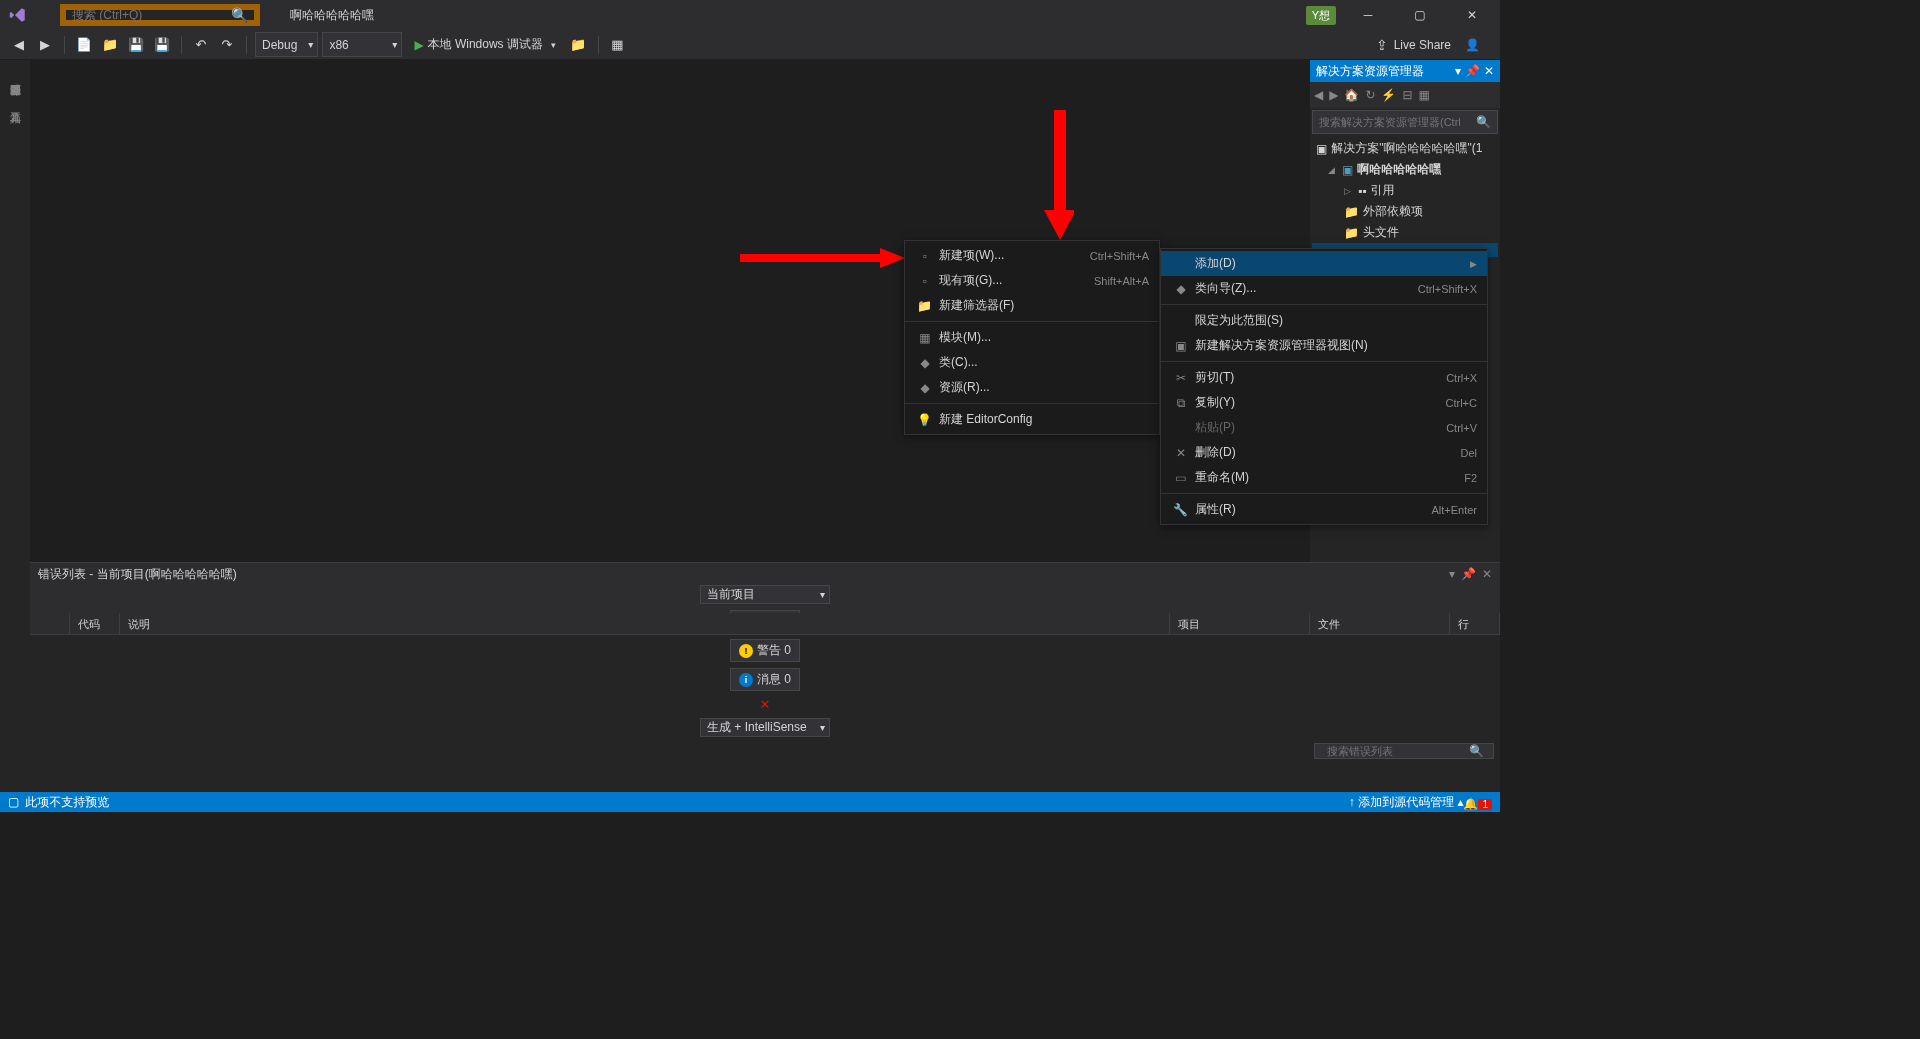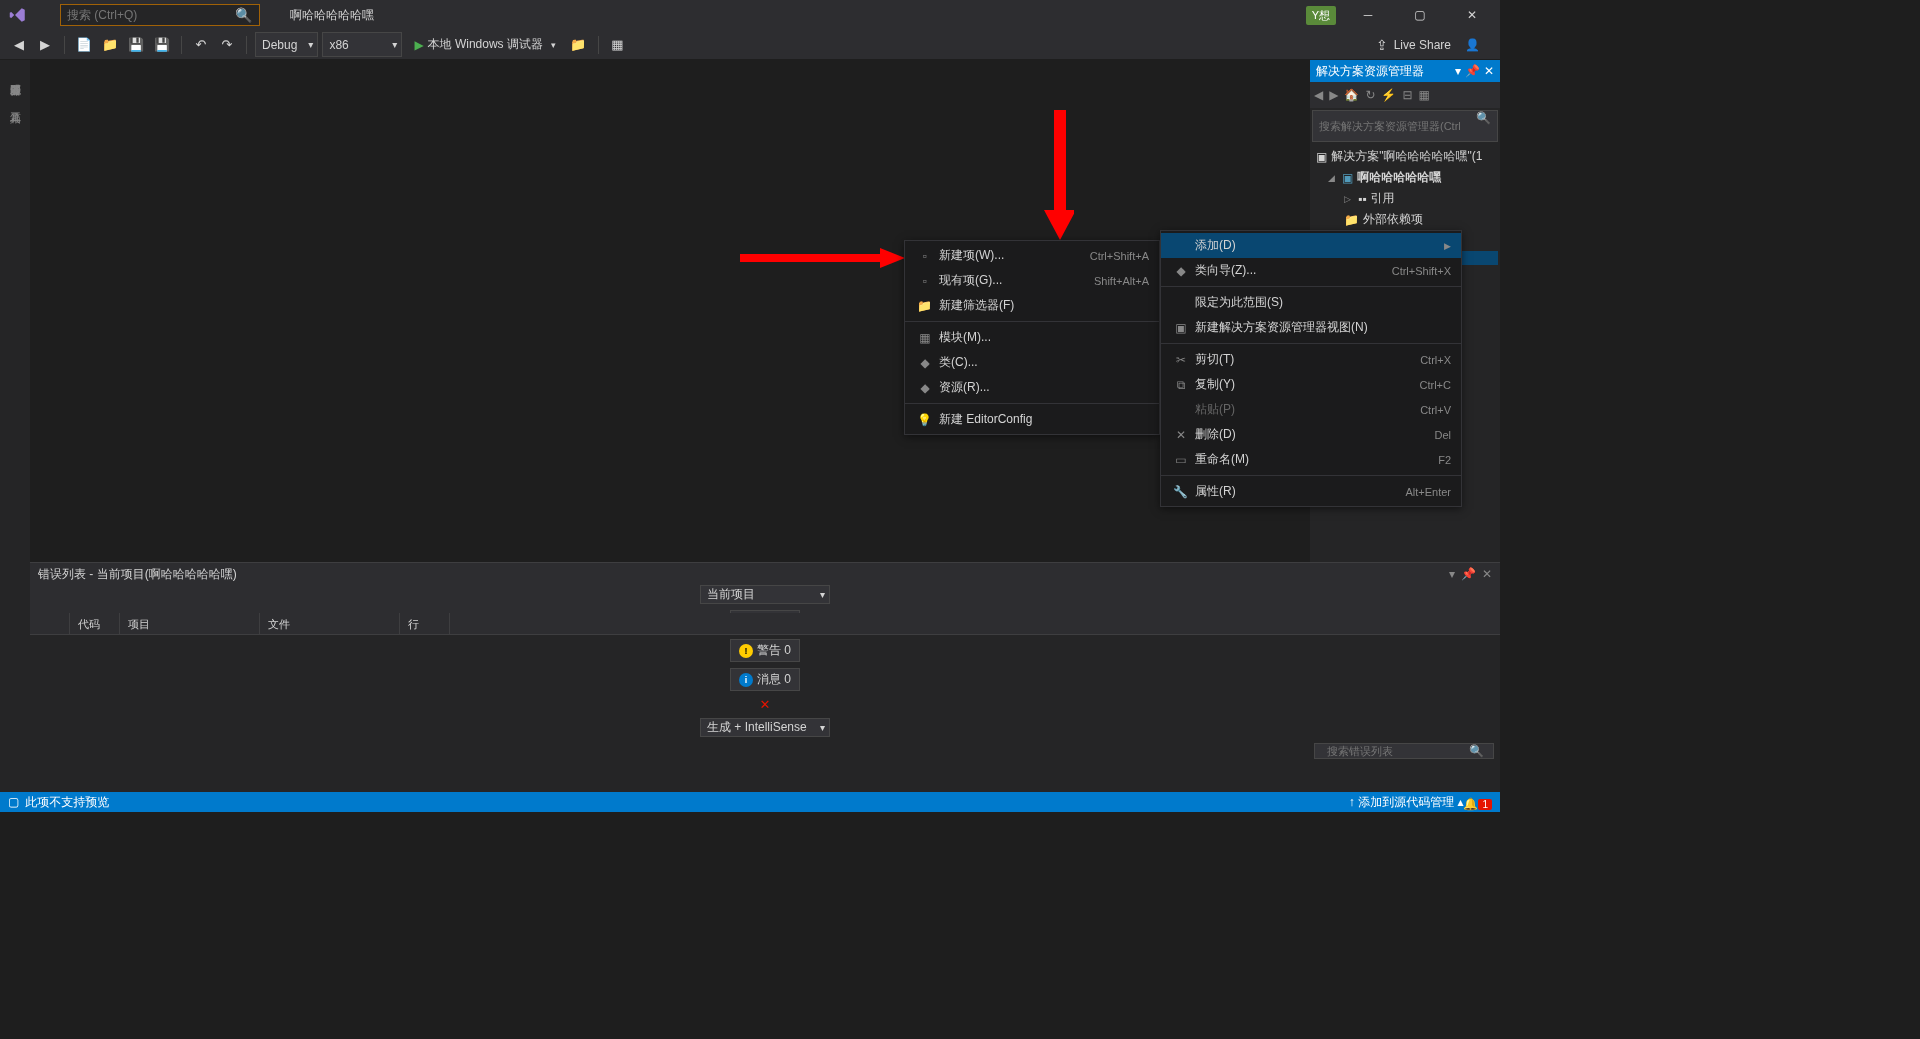--- a/index.html
+++ b/index.html
@@ -2,21 +2,21 @@
 <html><head>
 <meta charset="utf-8">
 <style>
 * { margin: 0; padding: 0; box-sizing: border-box; font-family: "Microsoft YaHei", "Segoe UI", sans-serif; font-size: 12px; }
 body { background: #1e1e1e; color: #d4d4d4; width: 1500px; height: 812px; overflow: hidden; position: relative; }
 .titlebar { height: 30px; background: #2d2d30; display: flex; align-items: center; padding: 0 8px; }
 .vs-logo { width: 20px; height: 20px; margin-right: 12px; display: flex; align-items: center; justify-content: center; }
 .vs-logo svg { width: 18px; height: 18px; }
 .menu-items { display: flex; gap: 2px; }
 .menu-item { padding: 4px 8px; color: #d4d4d4; cursor: pointer; }
-.search-box { margin-left: 20px; width: 200px; height: 22px; background: #252526; border: 1px solid #a16207; display: flex; align-items: center; padding: 0 6px; color: #888; }
+.search-box { margin-left: 20px; width: 200px; height: 22px; background: #252526; border: 6px solid #a16207; display: flex; align-items: center; padding: 0 6px; color: #888; }
 .search-box input { background: transparent; border: none; outline: none; color: #d4d4d4; flex: 1; font-size: 12px; }
 .search-icon { color: #888; font-size: 14px; margin-left: 4px; }
 .project-name { margin-left: 30px; color: #d4d4d4; }
 .titlebar-right { margin-left: auto; display: flex; align-items: center; gap: 12px; }
 .user-badge { background: #5a8a3a; color: white; padding: 2px 6px; border-radius: 2px; font-size: 11px; }
 .window-btn { width: 40px; height: 30px; display: flex; align-items: center; justify-content: center; color: #d4d4d4; cursor: pointer; }
 
 .toolbar { height: 30px; background: #2d2d30; border-bottom: 1px solid #1e1e1e; display: flex; align-items: center; padding: 0 8px; gap: 4px; }
 .tb-btn { width: 22px; height: 22px; display: flex; align-items: center; justify-content: center; color: #d4d4d4; cursor: pointer; font-size: 13px; }
 .tb-sep { width: 1px; height: 18px; background: #464646; margin: 0 4px; }
@@ -31,21 +31,21 @@
 .left-sidebar { width: 30px; background: #252526; display: flex; flex-direction: column; align-items: center; padding-top: 8px; gap: 12px; }
 .sidebar-tab { writing-mode: vertical-lr; color: #888; padding: 8px 4px; font-size: 11px; cursor: pointer; }
 
 .editor-area { flex: 1; background: #1e1e1e; position: relative; }
 
 .solution-panel { width: 190px; background: #252526; display: flex; flex-direction: column; }
 .panel-header { height: 22px; background: #007acc; color: white; display: flex; align-items: center; padding: 0 6px; font-size: 11px; justify-content: space-between; }
 .panel-header-icons { display: flex; gap: 4px; font-size: 10px; }
 .panel-toolbar { height: 26px; background: #2d2d30; display: flex; align-items: center; padding: 0 4px; gap: 6px; }
 .panel-toolbar span { color: #888; font-size: 12px; }
-.panel-search { height: 32px; background: #333337; border: 1px solid #464646; margin: 2px; display: flex; padding: 0 6px; }
+.panel-search { height: 24px; background: #333337; border: 1px solid #464646; margin: 2px; display: flex; align-items: center; padding: 0 6px; }
 .panel-search input { background: transparent; border: none; outline: none; color: #d4d4d4; flex: 1; font-size: 11px; }
 .tree { flex: 1; padding: 2px; font-size: 11px; }
 .tree-item { display: flex; align-items: center; gap: 4px; padding: 2px 4px; color: #d4d4d4; cursor: pointer; }
 .tree-item.selected { background: #094771; }
 .tree-indent-1 { padding-left: 16px; }
 .tree-indent-2 { padding-left: 32px; }
 .expander { font-size: 9px; color: #888; width: 10px; }
 .panel-tabs { height: 22px; background: #2d2d30; display: flex; align-items: center; font-size: 11px; }
 .panel-tab { padding: 4px 8px; color: #888; cursor: pointer; }
 .panel-tab.active { background: #007acc; color: white; }
@@ -75,21 +75,21 @@
 .cm-item { display: flex; align-items: center; padding: 4px 10px; font-size: 12px; color: #d4d4d4; cursor: pointer; min-height: 22px; }
 .cm-item.disabled { color: #656565; }
 .cm-item.highlighted { background: #094771; }
 .cm-icon { width: 20px; display: inline-flex; align-items: center; justify-content: center; font-size: 12px; color: #888; }
 .cm-label { flex: 1; padding-left: 4px; }
 .cm-shortcut { color: #888; padding-left: 30px; font-size: 11px; }
 .cm-sep { height: 1px; background: #333337; margin: 3px 0; }
 .cm-arrow { font-size: 9px; color: #888; }
 
 .menu1 { left: 904px; top: 240px; width: 256px; }
-.menu2 { left: 1160px; top: 230px; width: 302px; }
+.menu2 { left: 1160px; top: 248px; width: 328px; }
 
 .red-arrow-down { position: absolute; left: 1044px; top: 110px; }
 .red-arrow-right { position: absolute; left: 740px; top: 248px; }
 
 .folder-icon { color: #dcb67a; }
 .cpp-icon { color: #519aba; }
 </style>
 </head>
 <body>
 
@@ -227,20 +227,21 @@
     <span class="tb-btn" style="color:#e51400">✕</span>
     <div class="tb-dropdown" style="min-width:130px">生成 + IntelliSense</div>
     <div class="error-search">
       <input placeholder="搜索错误列表" style="">
       <span>🔍</span>
     </div>
   </div>
   <div class="error-table-header">
     <div class="eth-cell" style="width:40px"></div>
     <div class="eth-cell" style="width:50px">代码</div>
+    <div class="eth-cell" style="flex:1">说明</div>
     <div class="eth-cell" style="width:140px">项目</div>
     <div class="eth-cell" style="width:140px">文件</div>
     <div class="eth-cell" style="width:50px">行</div>
   </div>
   <div style="flex:1"></div>
 </div>
 
 <div class="statusbar">
   <span style="margin-right:6px">▢</span>
   <span>此项不支持预览</span>

